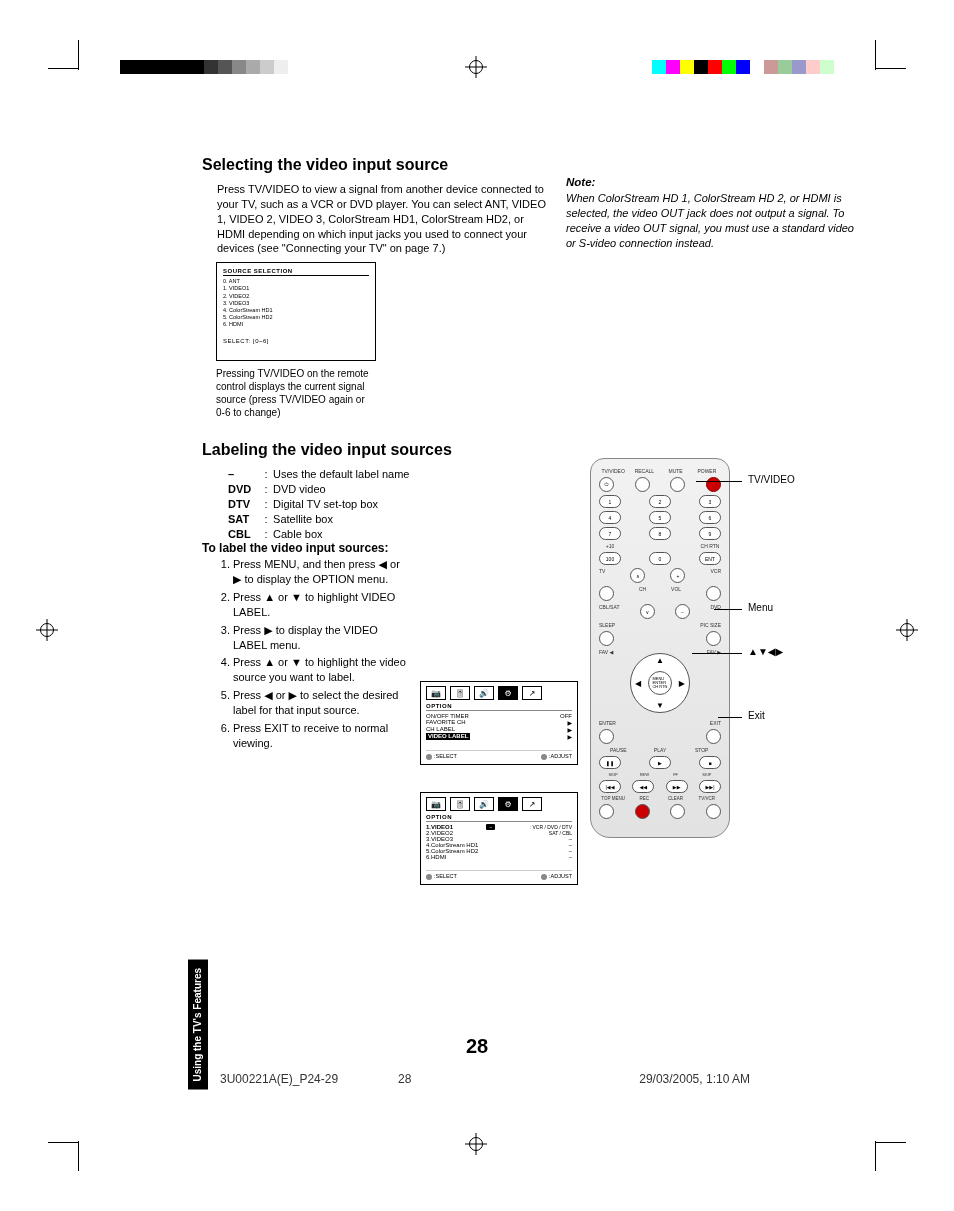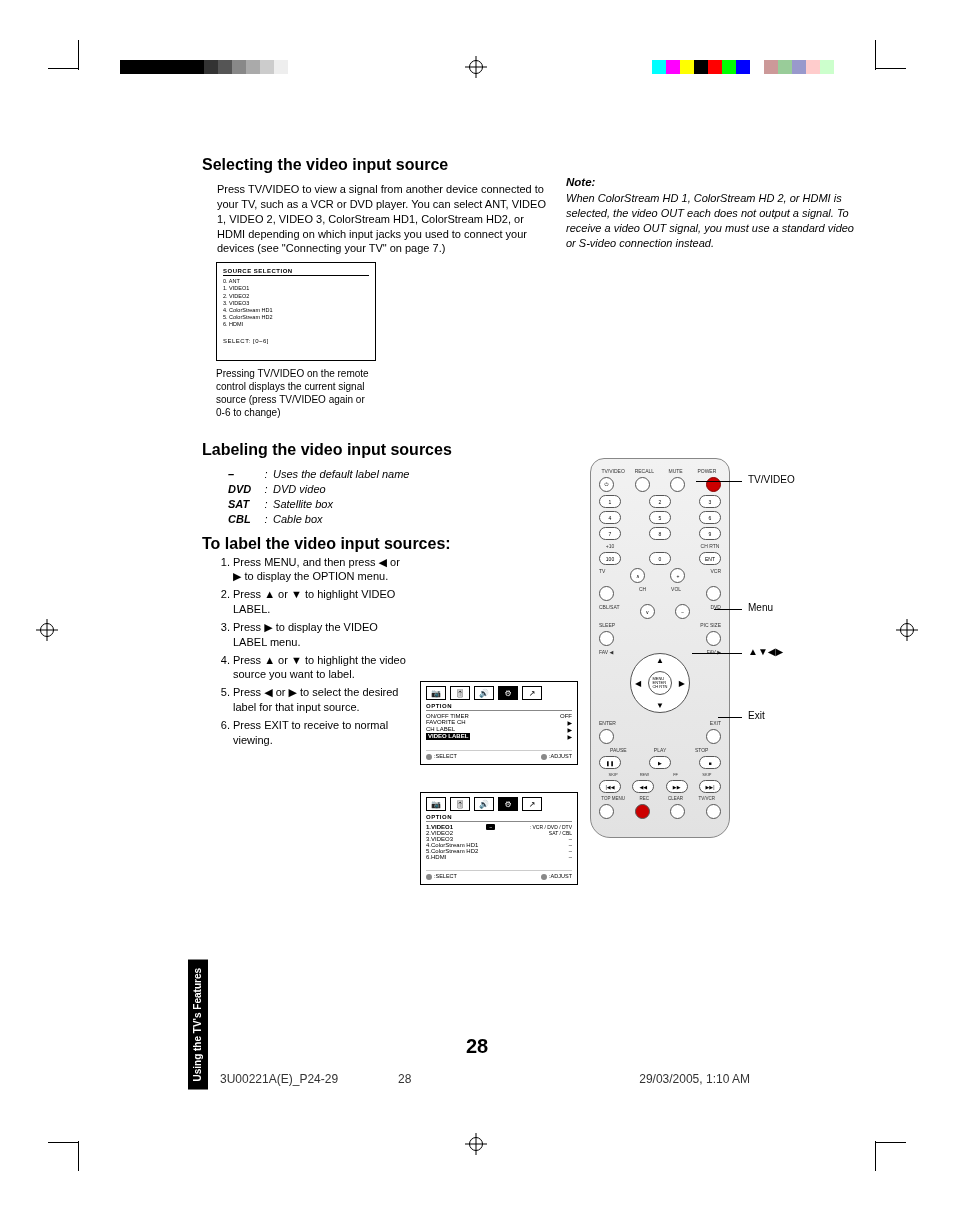--- a/index.html
+++ b/index.html
@@ -37,26 +37,26 @@
 h2 { font-size:16px; font-weight:bold; margin-bottom:8px; }
 p, li { font-size:11px; line-height:1.35;margin-left:15px; }
 
 .osd-box { border:1px solid #000; width:160px; padding:5px 6px 16px 6px; margin:6px 0 6px 14px; background:#fff; }
 .osd-title { font-size:6px; font-weight:bold; letter-spacing:.5px; border-bottom:1px solid #000; padding-bottom:1px; margin-bottom:2px;}
 .osd-list div { font-size:5.5px; line-height:1.3; }
 .osd-select { font-size:6px; margin-top:10px; letter-spacing:.5px;}
 
 .caption { font-size:10px; width:160px; margin-left:14px; margin-top:6px; line-height:1.3;}
 
-.labels-table { margin-left:26px; margin-top:3px;font-style:italic; }
+.labels-table { margin-left:26px; margin-top:3px; }
 .labels-table div { font-size:11px; line-height:1.35; }
 .labels-table b { display:inline-block; width:34px; }
 .labels-table .col { display:inline-block; width:8px; text-align:center;}
 
-.steps-head { font-size:16px; font-weight:bold; margin-top:8px; }
+.steps-head { font-size:12px; font-weight:bold; margin-top:0; }
 .steps { width:205px; padding-left:16px; margin-top:2px;}
 .steps li { margin-bottom:3px; }
 
 .menu-box { position:absolute; border:1px solid #000; width:158px; padding:4px 5px; background:#fff; font-size:6px;}
 .menu-icons { display:flex; gap:4px; margin-bottom:3px; }
 .micon { width:20px; height:14px; border:1px solid #000; display:flex; align-items:center; justify-content:center; font-size:8px; background:#fff;}
 .micon.active { background:#000; color:#fff; }
 .menu-title { font-size:6px; font-weight:bold; letter-spacing:.5px; border-bottom:1px solid #888; padding-bottom:1px; margin-bottom:2px;}
 .menu-row { display:flex; justify-content:space-between; font-size:6px; padding:0 0;}
 .menu-row.hl .lab { font-weight:bold;}
@@ -155,20 +155,21 @@
           <div>6. HDMI</div>
         </div>
       <div class="osd-select">SELECT: [0~6]</div>
     </div>
     <div class="caption">Pressing TV/VIDEO on the remote control displays the current signal source (press TV/VIDEO again or 0-6 to change)</div>
 
     <h2 style="margin-top:22px">Labeling the video input sources</h2>
     <div class="labels-table" id="labelsTable">
         <div><b>–</b><span class="col">:</span> Uses the default label name</div>
         <div><b>DVD</b><span class="col">:</span> DVD video</div>
+        <div><b>DTV</b><span class="col">:</span> Digital TV set-top box</div>
         <div><b>SAT</b><span class="col">:</span> Satellite box</div>
         <div><b>CBL</b><span class="col">:</span> Cable box</div>
       </div>
 
     <div class="steps-head">To label the video input sources:</div>
     <ol class="steps" id="steps">
         <li>Press MENU, and then press ◀ or ▶ to display the OPTION menu.</li>
         <li>Press ▲ or ▼ to highlight VIDEO LABEL.</li>
         <li>Press ▶ to display the VIDEO LABEL menu.</li>
         <li>Press ▲ or ▼ to highlight the video source you want to label.</li>
@@ -242,21 +243,21 @@
         </div>
         <div class="menu-foot">
           <span><span class="dot"></span>:SELECT</span>
           <span><span class="dot"></span>:ADJUST</span>
         </div>
       </div>
   </div>
 
   <div class="col-right">
     <div class="note-h">Note:</div>
-    <div class="note-p">When ColorStream HD 1, ColorStream HD 2, or HDMI is selected, the video OUT each does not output a signal. To receive a video OUT signal, you must use a standard video or S-video connection instead.</div>
+    <div class="note-p">When ColorStream HD 1, ColorStream HD 2, or HDMI is selected, the video OUT jack does not output a signal. To receive a video OUT signal, you must use a standard video or S-video connection instead.</div>
 
   </div>
 
   <div class="remote-wrap">
     <div class="remote" id="remote">
         <div class="row">
           <div class="rlbl" style="flex:1">TV/VIDEO</div>
           <div class="rlbl" style="flex:1">RECALL</div>
           <div class="rlbl" style="flex:1">MUTE</div>
           <div class="rlbl" style="flex:1">POWER</div>

